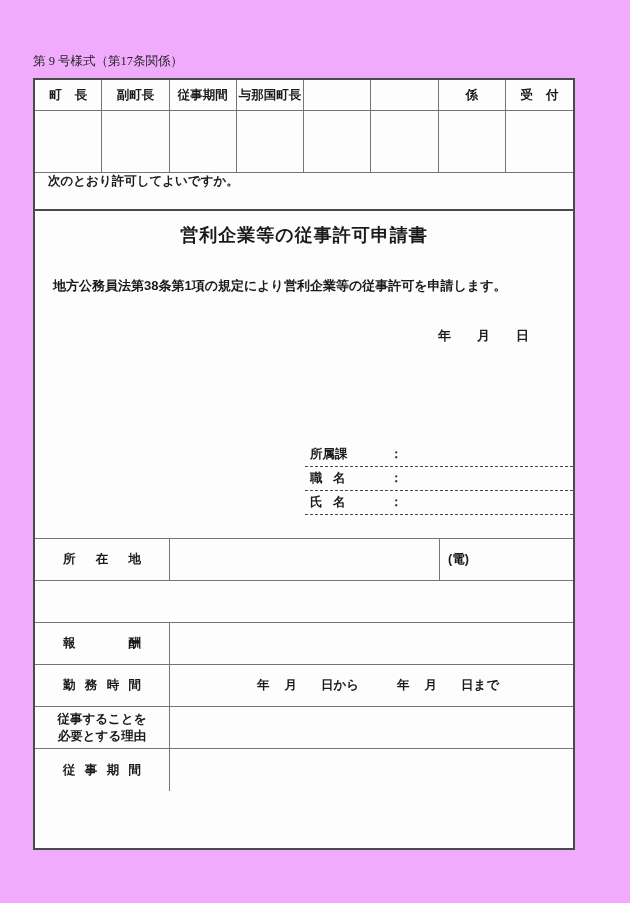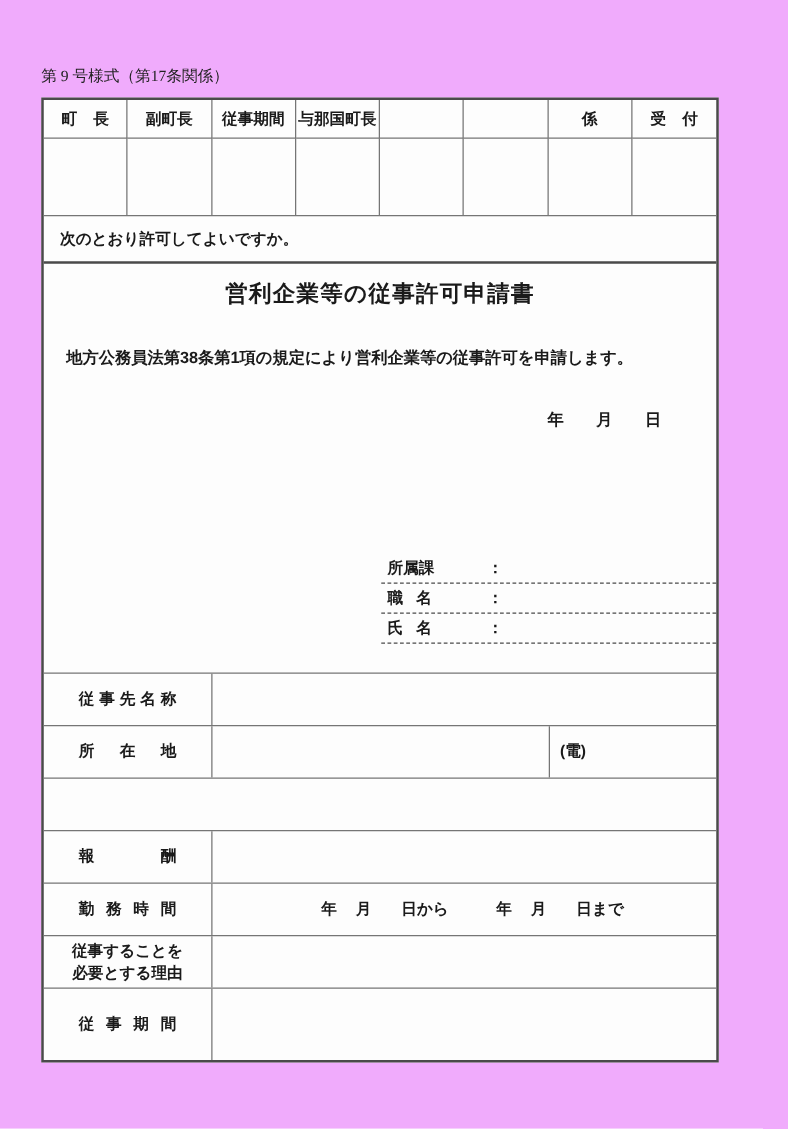--- a/index.html
+++ b/index.html
@@ -32,21 +32,21 @@
     grid-template-rows: 31px 61px;
     border-bottom: 1px solid #757575;
   }
   .ap-cell { border-right: 1px solid #757575; display:flex; align-items:center; justify-content:center; }
   .ap-cell:nth-child(8n) { border-right: none; }
   .ap-head { border-bottom: 1px solid #757575; }
   .ls-wide { letter-spacing: 13px; text-indent: 13px; }
   
   .note {
     height: 38px; border-bottom: 2.5px solid #4a4a4a;
-    display: flex; align-items: center; padding-left: 13px;
+    display: flex; padding-left: 13px;
   }
   
   .main { position: relative; flex: 1; }
   .app-title {
     position: absolute; left: 0; right: 0; top: 12px;
     text-align: center; font-size: 18px; letter-spacing: 1px;
   }
   .statement { position: absolute; left: 18px; top: 66px; font-size: 13px; }
   .date-line { position: absolute; top: 116px; right: 44px; font-size: 13px; }
   .date-line .dm { margin-left: 26px; }
@@ -165,26 +165,20 @@
         </div>
         <div class="f-row">
           <span class="f-label">氏   名</span>
             <span>：</span>
             <span></span>
         </div>
       </div>
 
       <div class="detail">
 
-        <div class="d-row">
-          <div class="d-label">
-              <span>従事先名称</span>
-            </div>
-          <div class="d-value"></div>
-        </div>
 
         <div class="d-row">
           <div class="d-label">
               <span>所在地</span>
             </div>
           <div class="d-value addr-value">
             <div class="addr-main"></div>
             <div class="addr-phone">
               <span>(電)</span>
               <span></span>

